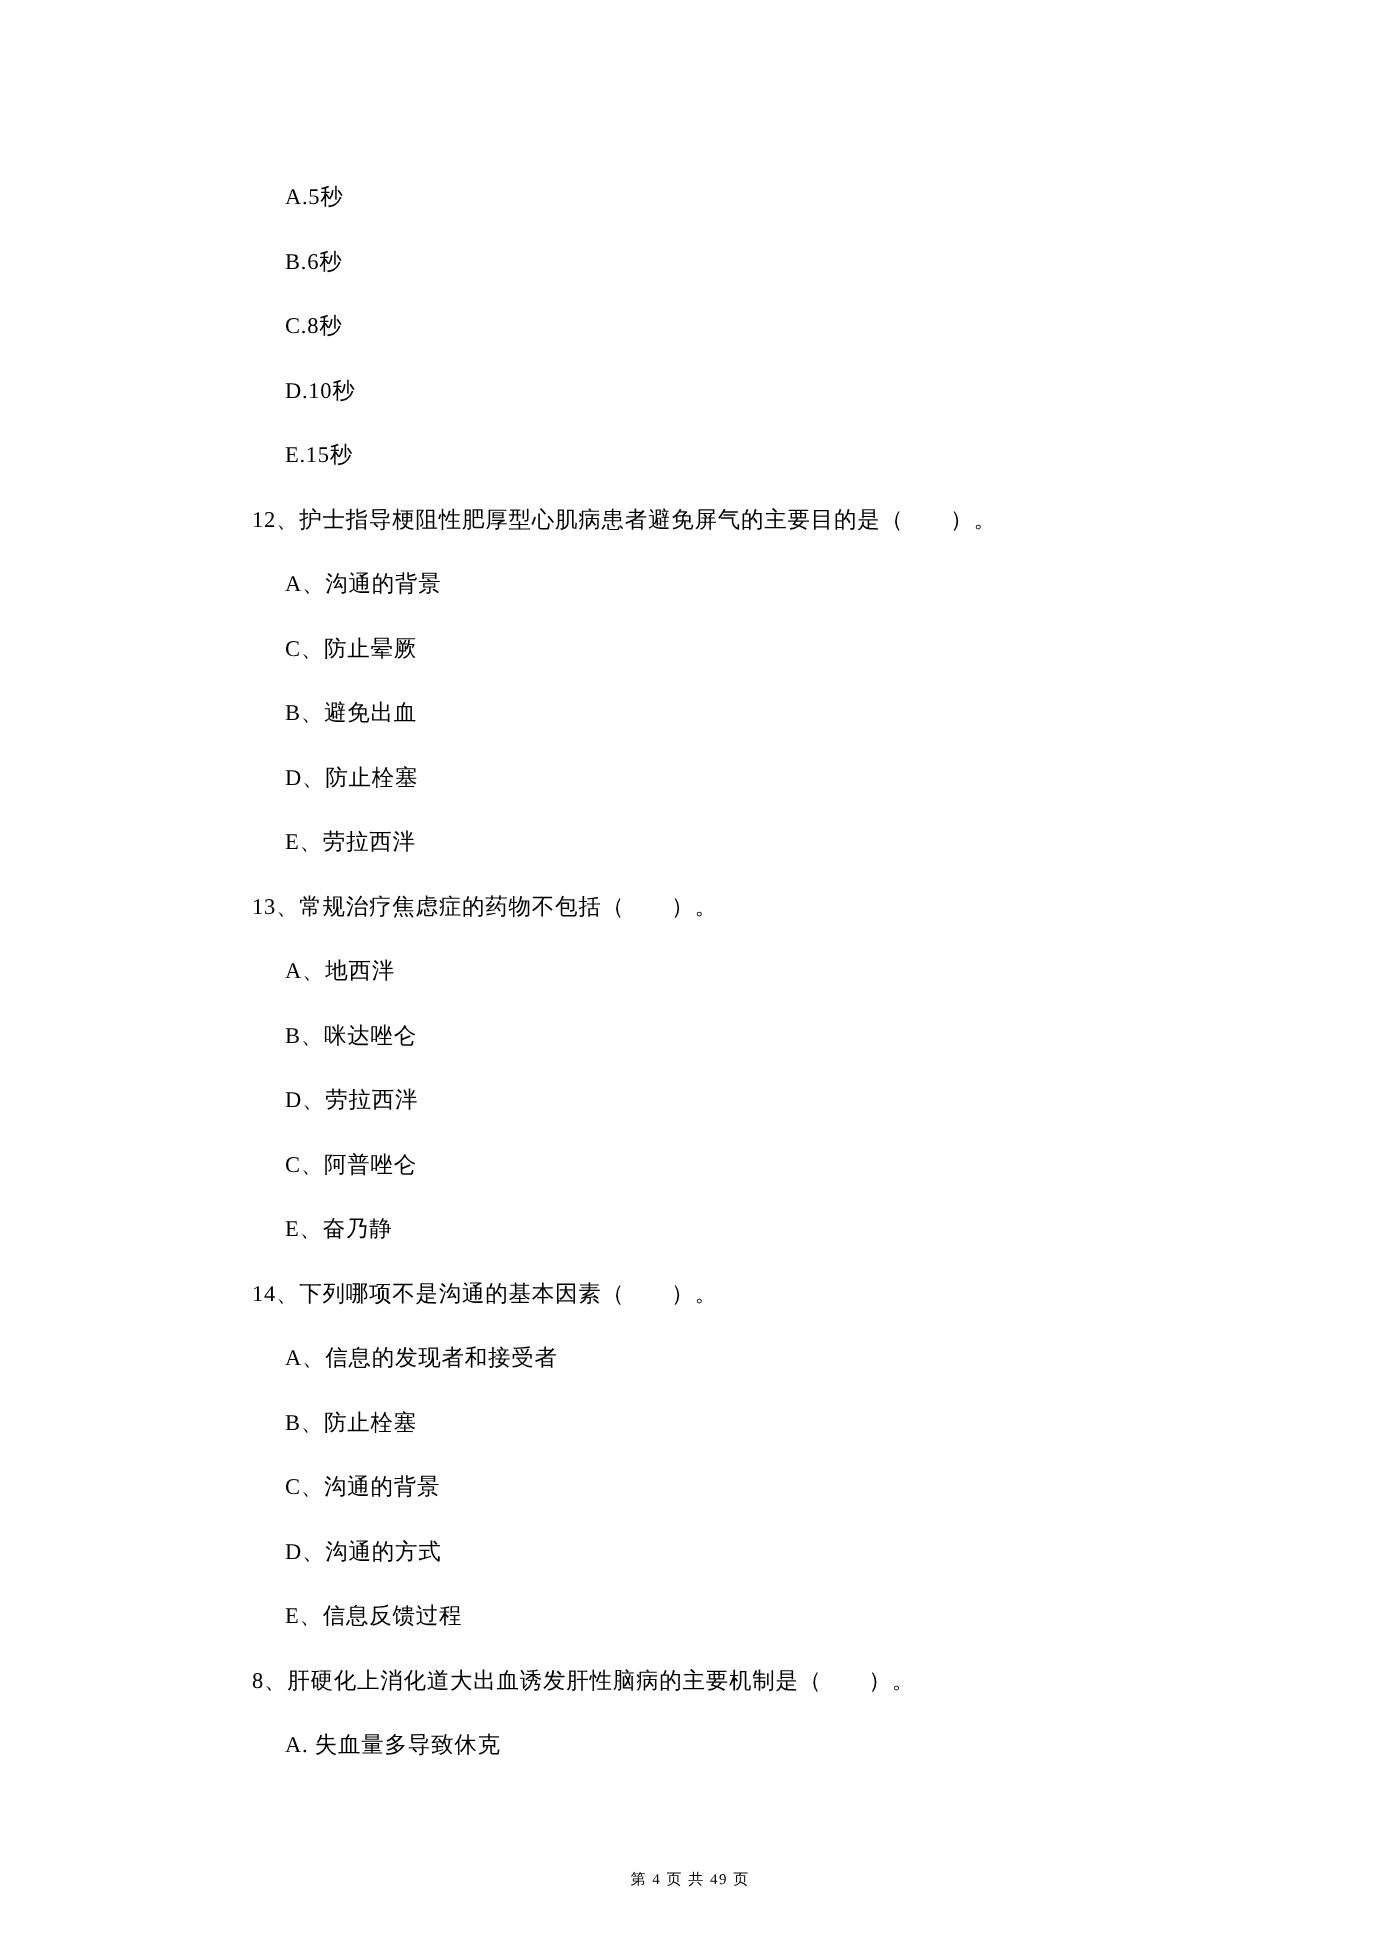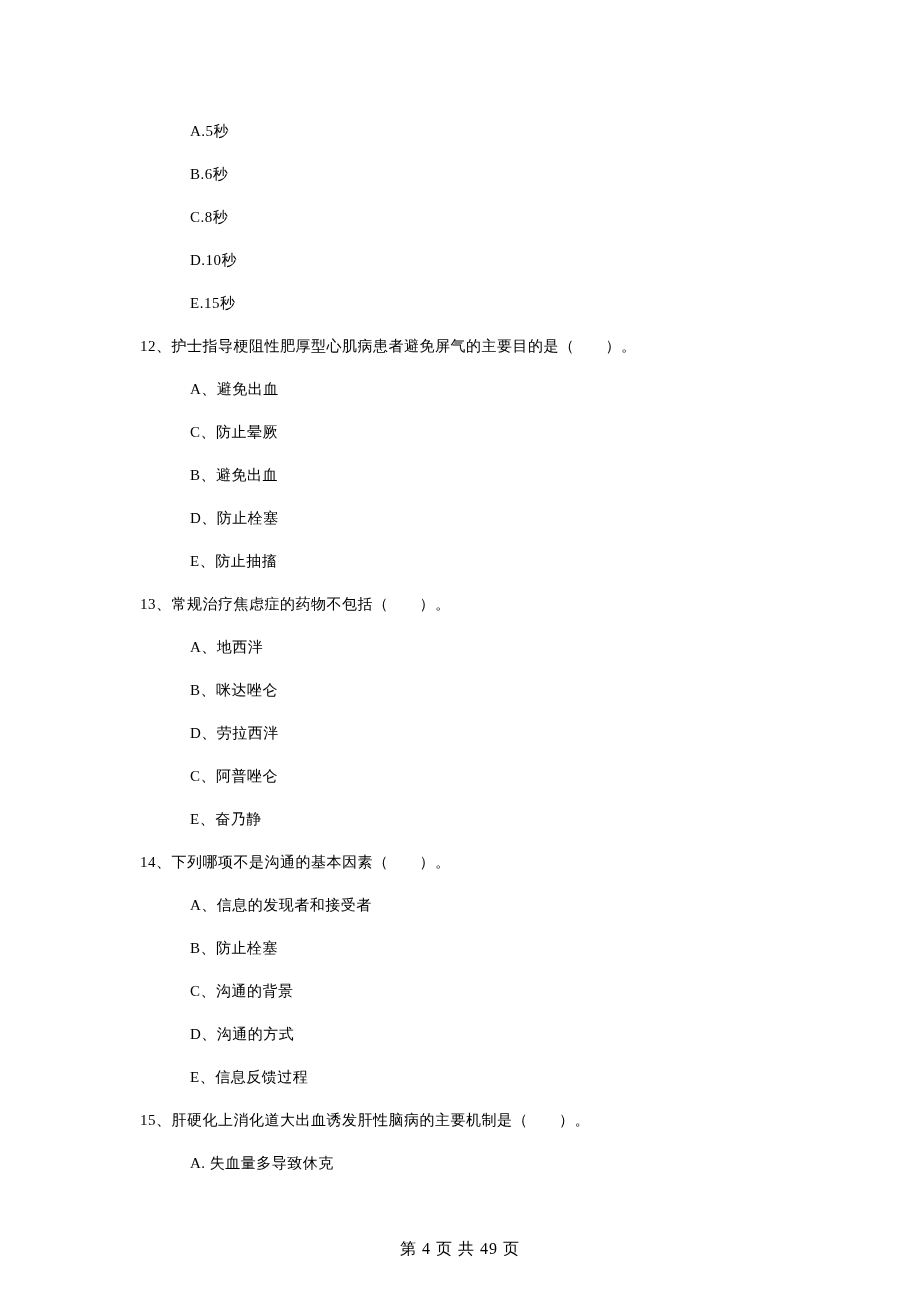--- a/index.html
+++ b/index.html
@@ -25,70 +25,71 @@
   }
   .option {
     font-size: 15px;
     padding: 12px 0 12px 50px;
     letter-spacing: 0.5px;
   }
   .question {
     font-size: 15px;
     padding: 12px 0;
     letter-spacing: 0.5px;
+    margin-left: 28px;
   }
   .footer {
     position: absolute;
     bottom: 42px;
     left: 0;
     width: 100%;
     text-align: center;
-    font-size: 16px;
+    font-size: 10px;
     letter-spacing: 1px;
   }
 </style>
 </head>
 <body>
 
 <div class="page">
 
   <div class="option-group">
     <div class="option">A.5秒</div>
     <div class="option">B.6秒</div>
     <div class="option">C.8秒</div>
     <div class="option">D.10秒</div>
     <div class="option">E.15秒</div>
   </div>
 
   <div class="question">12、护士指导梗阻性肥厚型心肌病患者避免屏气的主要目的是（　　）。</div>
   <div class="option-group">
-    <div class="option">A、避免出血</div>
+    <div class="option">A、沟通的背景</div>
     <div class="option">C、防止晕厥</div>
     <div class="option">B、避免出血</div>
     <div class="option">D、防止栓塞</div>
-    <div class="option">E、防止抽搐</div>
+    <div class="option">E、劳拉西泮</div>
   </div>
 
   <div class="question">13、常规治疗焦虑症的药物不包括（　　）。</div>
   <div class="option-group">
     <div class="option">A、地西泮</div>
     <div class="option">B、咪达唑仑</div>
     <div class="option">D、劳拉西泮</div>
     <div class="option">C、阿普唑仑</div>
     <div class="option">E、奋乃静</div>
   </div>
 
   <div class="question">14、下列哪项不是沟通的基本因素（　　）。</div>
   <div class="option-group">
     <div class="option">A、信息的发现者和接受者</div>
     <div class="option">B、防止栓塞</div>
     <div class="option">C、沟通的背景</div>
     <div class="option">D、沟通的方式</div>
     <div class="option">E、信息反馈过程</div>
   </div>
 
-  <div class="question">15、肝硬化上消化道大出血诱发肝性脑病的主要机制是（　　）。</div>
+  <div class="question">8、肝硬化上消化道大出血诱发肝性脑病的主要机制是（　　）。</div>
   <div class="option-group">
     <div class="option">A. 失血量多导致休克</div>
   </div>
 
   <div class="footer">第 4 页 共 49 页</div>
 </div>
 
 </body></html>

